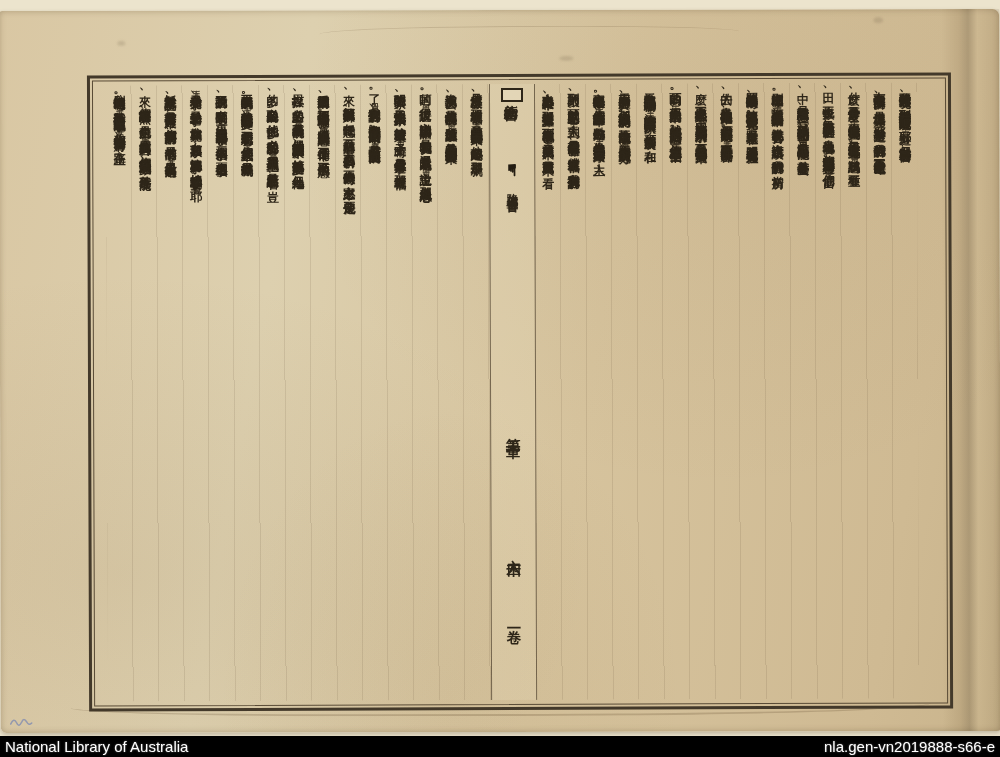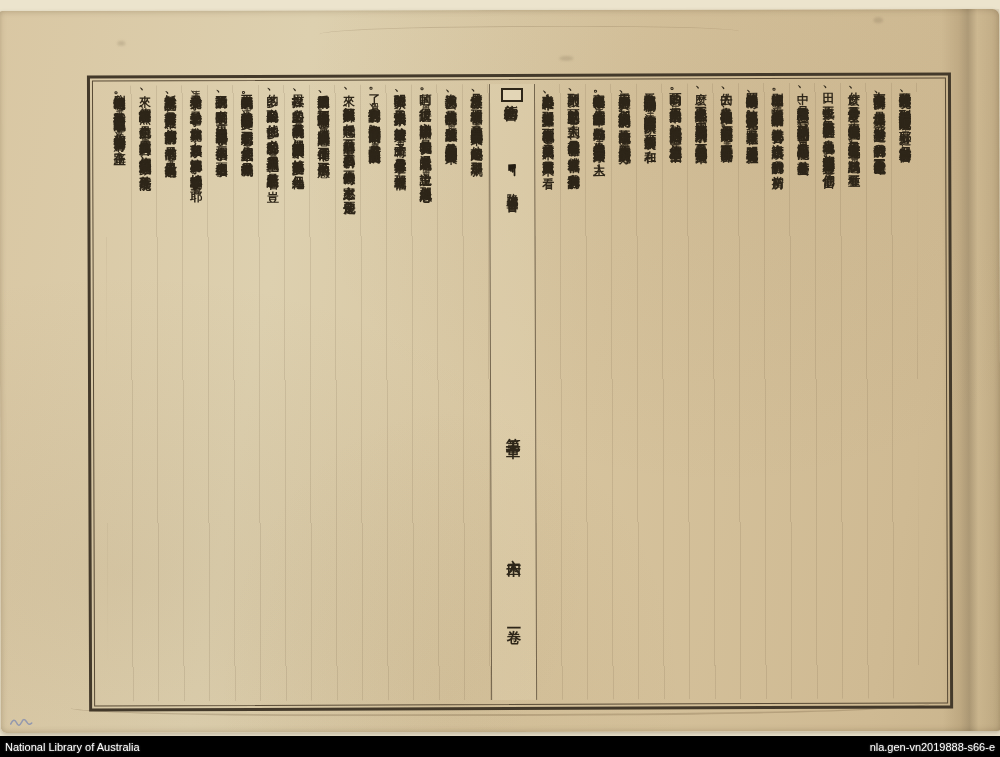--- a/index.html
+++ b/index.html
@@ -46,21 +46,21 @@
   .manicule{top:76px;font-size:17px;transform:translateX(-50%) rotate(90deg);color:#241d12;}
   .book-title{top:100px;font-size:11.5px;letter-spacing:1.5px;}
   .sp-chapter{top:342px;font-size:14.5px;letter-spacing:2px;}
   .sp-folio{top:464px;font-size:14.5px;letter-spacing:2px;}
   .sp-volume{top:534px;font-size:14.5px;letter-spacing:2px;}
   
   .pencil{position:absolute;left:8px;top:704px;opacity:.65;}
   
   .nla-bar{position:absolute;left:0;bottom:0;width:100%;height:21px;background:#000;
     display:flex;justify-content:space-between;align-items:center;
-    font-family:"Liberation Sans",sans-serif;font-size:11px;color:#fff;}
+    font-family:"Liberation Sans",sans-serif;font-size:15px;color:#fff;}
   .nla-bar span{padding:0 5px;white-space:nowrap;text-shadow:0 0 2px rgba(255,255,255,.4);}
 </style>
 </head>
 <body>
 
 <div class="stage">
 
   <div class="paper">
     <div class="crease-top"></div>
     <div class="crease-right"></div>

